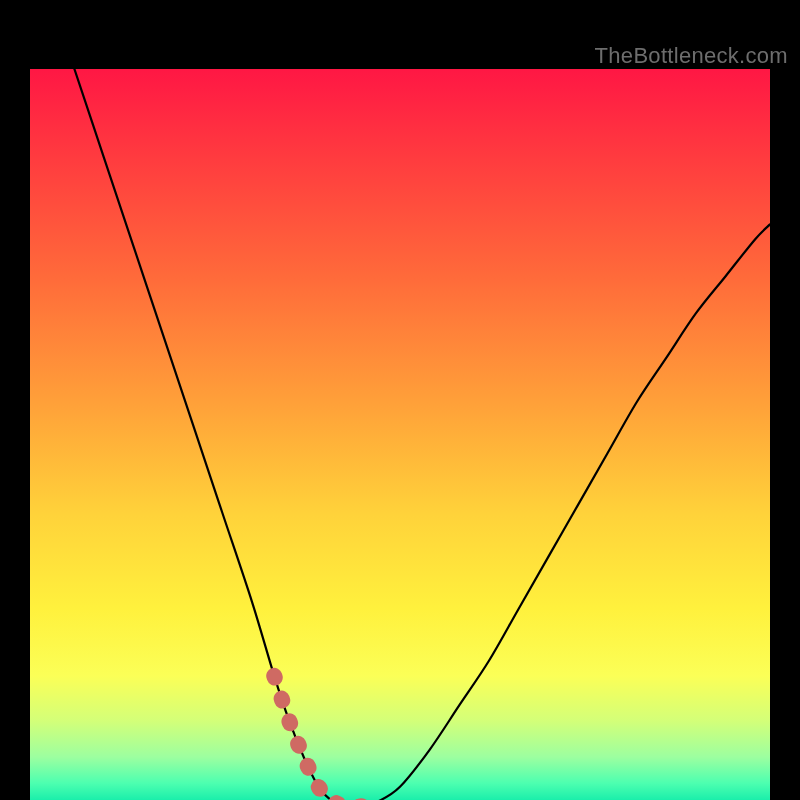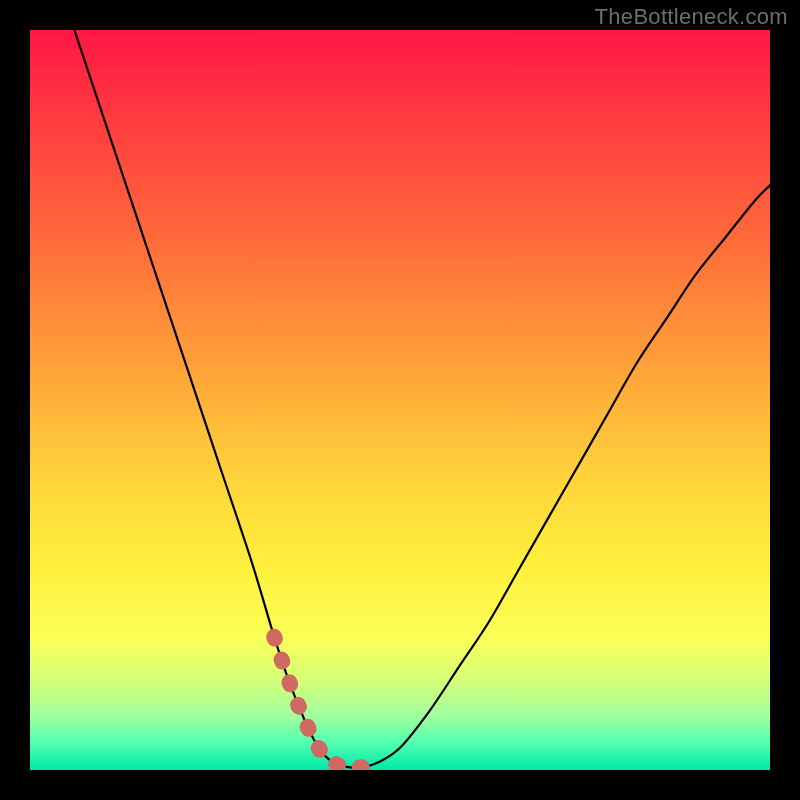--- a/index.html
+++ b/index.html
@@ -8,20 +8,21 @@
     width: 800px;
     height: 800px;
     background: #000;
     overflow: hidden;
     font-family: Arial, Helvetica, sans-serif;
   }
   .frame {
     position: absolute;
     inset: 0;
     background: #000;
+    margin-top: 39px;
   }
   .plot-area {
     position: absolute;
     left: 30px;
     top: 30px;
     width: 740px;
     height: 740px;
     overflow: hidden;
   }
   .watermark {

